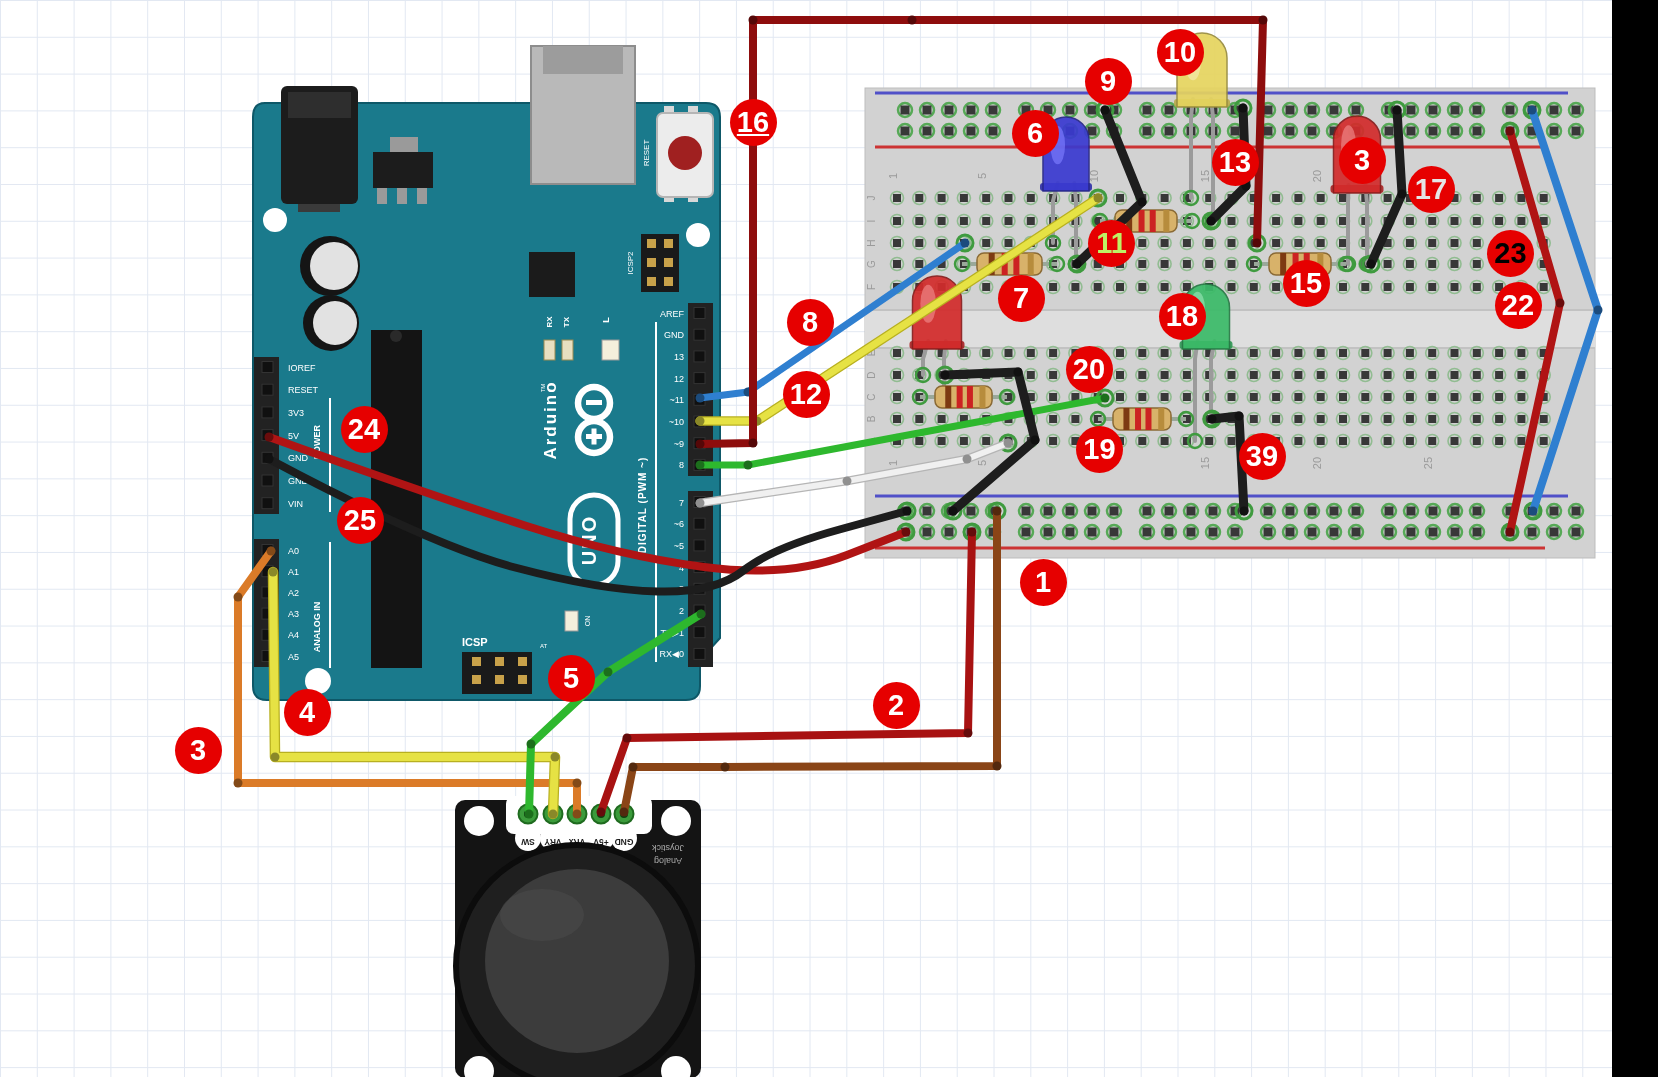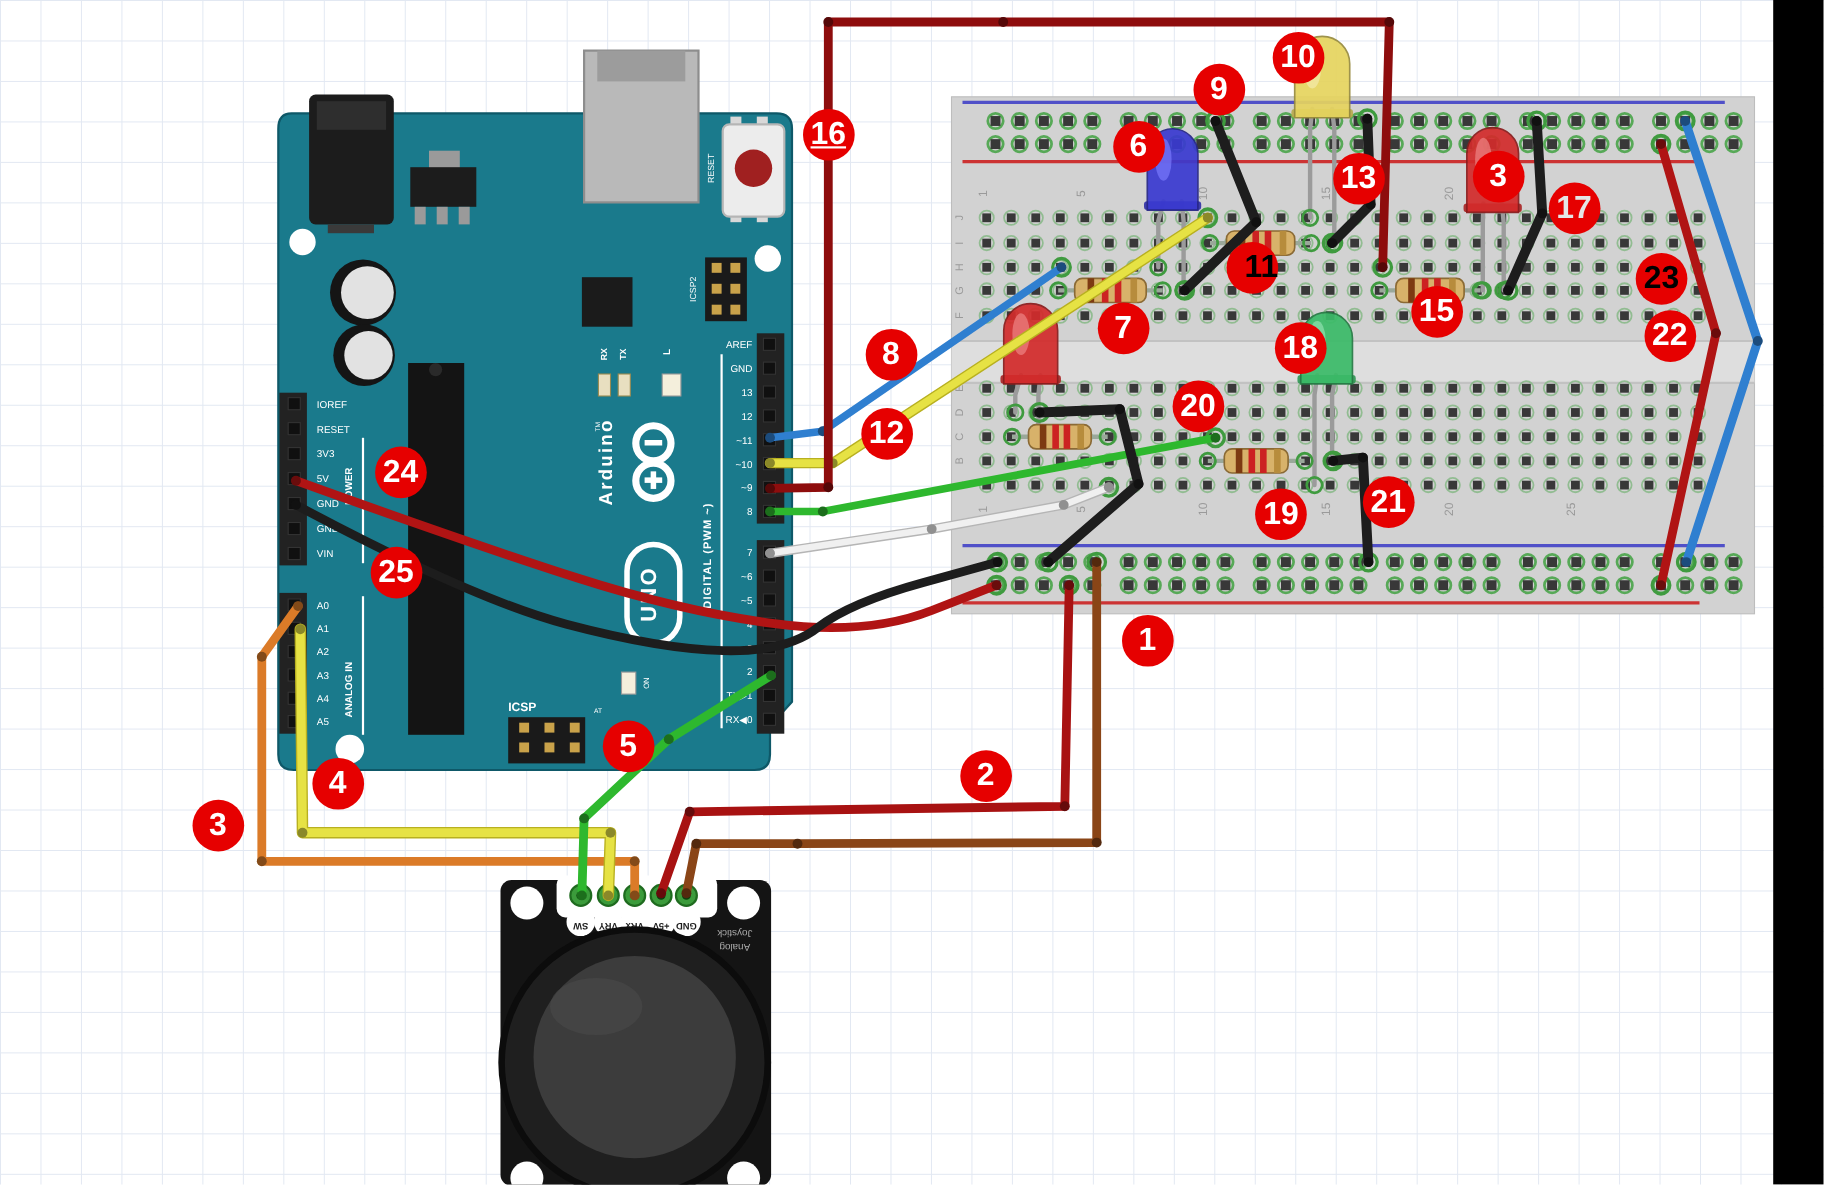--- a/index.html
+++ b/index.html
@@ -1312,29 +1312,29 @@
       <div class="marker" style="left: 1019.5px; top: 558.5px; background: rgb(230, 0, 0); color: rgb(255, 255, 255);">1</div>
       <div class="marker" style="left: 872.5px; top: 681.5px; background: rgb(230, 0, 0); color: rgb(255, 255, 255);">2</div>
       <div class="marker" style="left: 174.5px; top: 726.5px; background: rgb(230, 0, 0); color: rgb(255, 255, 255);">3</div>
       <div class="marker" style="left: 283.5px; top: 688.5px; background: rgb(230, 0, 0); color: rgb(255, 255, 255);">4</div>
       <div class="marker" style="left: 547.5px; top: 654.5px; background: rgb(230, 0, 0); color: rgb(255, 255, 255);">5</div>
       <div class="marker" style="left: 1011.5px; top: 109.5px; background: rgb(230, 0, 0); color: rgb(255, 255, 255);">6</div>
       <div class="marker" style="left: 997.5px; top: 274.5px; background: rgb(230, 0, 0); color: rgb(255, 255, 255);">7</div>
       <div class="marker" style="left: 786.5px; top: 298.5px; background: rgb(230, 0, 0); color: rgb(255, 255, 255);">8</div>
       <div class="marker" style="left: 1084.5px; top: 57.5px; background: rgb(230, 0, 0); color: rgb(255, 255, 255);">9</div>
       <div class="marker" style="left: 1156.5px; top: 28.5px; background: rgb(230, 0, 0); color: rgb(255, 255, 255);">10</div>
-      <div class="marker" style="left: 1115px; top: 219.5px; background: rgb(230, 0, 0); color: #000000; text-align: right;">11</div>
+      <div class="marker" style="left: 1088px; top: 219.5px; background: rgb(230, 0, 0); color: #bef264;">11</div>
       <div class="marker" style="left: 782.5px; top: 370.5px; background: rgb(230, 0, 0); color: rgb(255, 255, 255);">12</div>
       <div class="marker" style="left: 1211.5px; top: 138.5px; background: rgb(230, 0, 0); color: rgb(255, 255, 255);">13</div>
       <div class="marker" style="left: 1338.5px; top: 136.5px; background: rgb(230, 0, 0); color: rgb(255, 255, 255);">3</div>
       <div class="marker" style="left: 1282.5px; top: 259.5px; background: rgb(230, 0, 0); color: rgb(255, 255, 255);">15</div>
       <div class="marker" style="left: 729.5px; top: 98.5px; background: rgb(230, 0, 0); color: rgb(255, 255, 255); text-decoration: underline;">16</div>
       <div class="marker" style="left: 1407.5px; top: 165.5px; background: rgb(230, 0, 0); color: #e5e5e5;">17</div>
       <div class="marker" style="left: 1158.5px; top: 292.5px; background: rgb(230, 0, 0); color: rgb(255, 255, 255);">18</div>
-      <div class="marker" style="left: 1141px; top: 425.5px; background: rgb(230, 0, 0); color: rgb(255, 255, 255); margin-top: 18px;">19</div>
+      <div class="marker" style="left: 1076px; top: 425.5px; background: rgb(230, 0, 0); color: rgb(255, 255, 255);">19</div>
       <div class="marker" style="left: 1065.5px; top: 345.5px; background: rgb(230, 0, 0); color: rgb(255, 255, 255);">20</div>
-      <div class="marker" style="left: 1238.5px; top: 432.5px; background: rgb(230, 0, 0); color: rgb(255, 255, 255);">21</div>
+      <div class="marker" style="left: 1238.5px; top: 432.5px; background: rgb(230, 0, 0); color: rgb(255, 255, 255);">39</div>
       <div class="marker" style="left: 1494.5px; top: 281.5px; background: rgb(230, 0, 0); color: rgb(255, 255, 255);">22</div>
       <div class="marker" style="left: 1487px; top: 229.5px; background: rgb(230, 0, 0); color: #000000;">23</div>
       <div class="marker" style="left: 340.5px; top: 405.5px; background: rgb(230, 0, 0); color: rgb(255, 255, 255);">24</div>
       <div class="marker" style="left: 336.5px; top: 496.5px; background: rgb(230, 0, 0); color: rgb(255, 255, 255);">25</div>
     </div>
 </div>
 
 </body></html>

